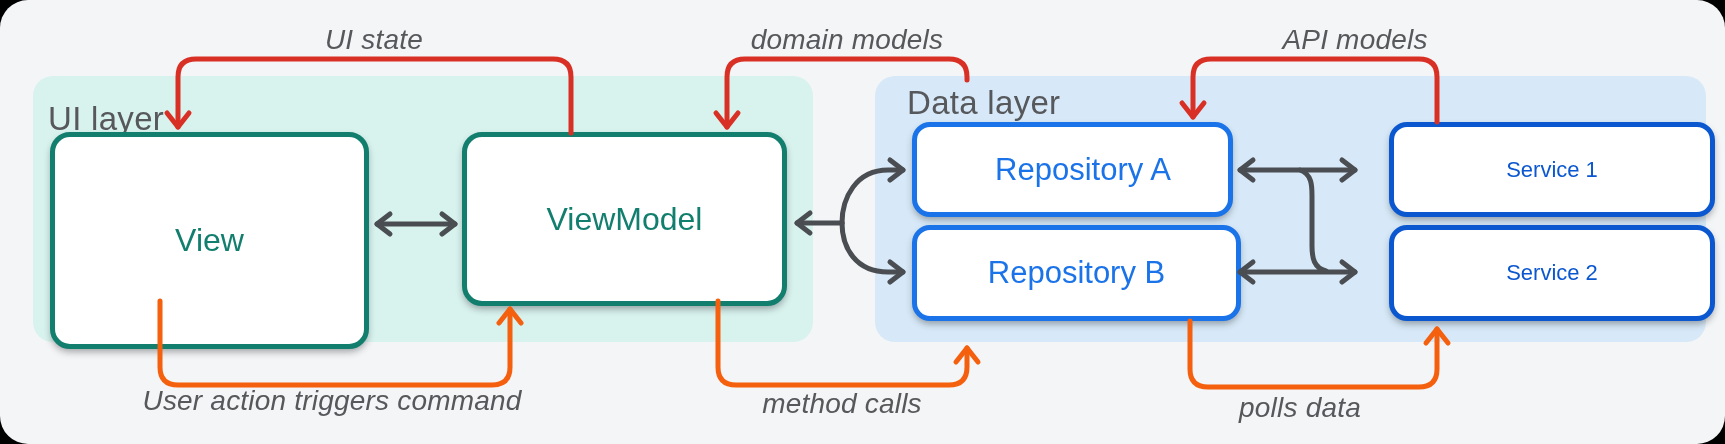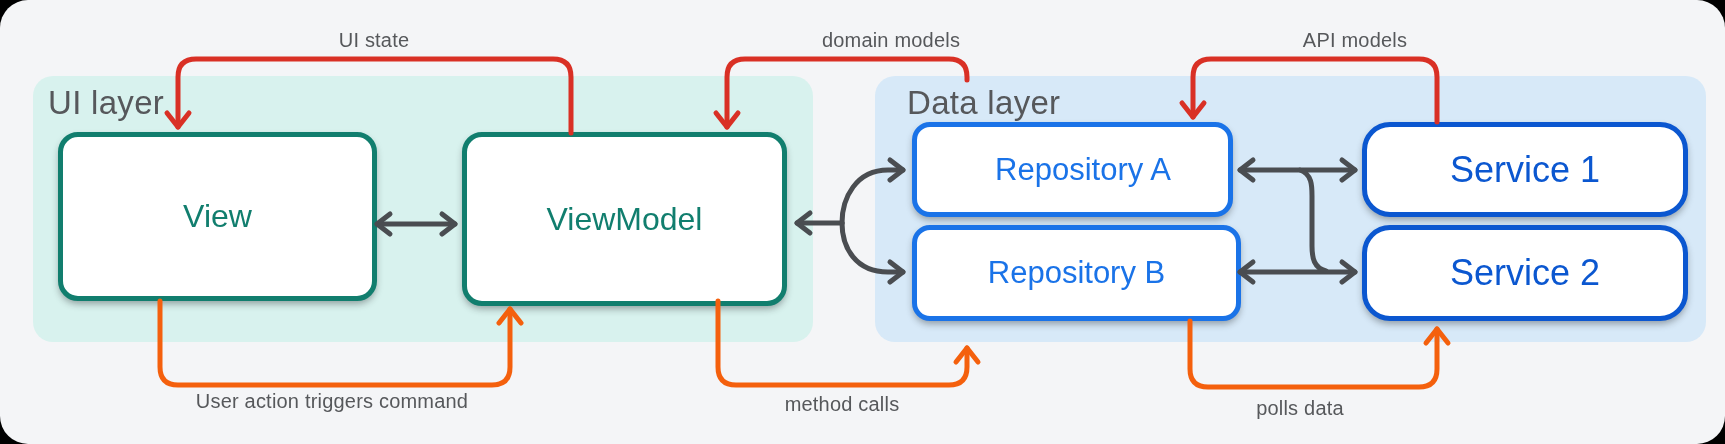--- a/index.html
+++ b/index.html
@@ -11,37 +11,37 @@
   *{margin:0;padding:0;box-sizing:border-box;}
   html,body{width:1725px;height:444px;overflow:hidden;background:var(--page-bg);
     font-family:"Liberation Sans","DejaVu Sans",sans-serif;}
   .canvas{position:relative;width:1725px;height:444px;}
   .card{position:absolute;inset:0;background:var(--card-bg);border-radius:28px;}
   .layer{position:absolute;border-radius:20px;}
   .layer-ui{left:33px;top:76px;width:780px;height:266px;background:var(--ui-layer-bg);}
   .layer-data{left:875px;top:76px;width:831px;height:266px;background:var(--data-layer-bg);}
   .layer-title{position:absolute;font-size:33px;font-weight:400;color:var(--text-gray);
     letter-spacing:.3px;white-space:nowrap;}
-  .layer-ui .layer-title{left:15px;top:8px;}
+  .layer-ui .layer-title{left:15px;top:24px;}
   .layer-data .layer-title{left:32px;top:8px;}
   .node{position:absolute;background:#ffffff;display:flex;align-items:center;justify-content:center;
     font-weight:500;white-space:nowrap;box-shadow:0 4px 7px -1px rgba(32,33,36,.38);}
   .node-teal{border:5px solid var(--teal);border-radius:20px;color:var(--teal);font-size:32px;}
   .node-blue{border:5px solid var(--blue);border-radius:18px;color:var(--blue);font-size:31px;}
-  .node-darkblue{border:5px solid var(--dark-blue);border-radius:28px;color:var(--dark-blue);font-size:36px;}
-  .box-view{left:58px;top:132px;width:319px;height:169px;}
+  .node-darkblue{border:5px solid var(--dark-blue);border-radius:18px;color:var(--dark-blue);font-size:22px;margin-left:27px;}
+  .box-view{left:50px;top:132px;width:319px;height:217px;}
   .box-viewmodel{left:462px;top:132px;width:325px;height:174px;}
   .box-repo-a{left:912px;top:122px;width:321px;height:95px;padding-left:21px;}
   .box-repo-b{left:912px;top:225px;width:329px;height:96px;}
   .box-service-1{left:1362px;top:122px;width:326px;height:95px;}
   .box-service-2{left:1362px;top:225px;width:326px;height:96px;}
-  .flow-label{position:absolute;transform:translate(-50%,-50%);font-size:20px;font-weight:400;
-    color:var(--text-gray);white-space:nowrap;letter-spacing:.2px;}
+  .flow-label{position:absolute;transform:translate(-50%,-50%);font-size:28px;font-weight:400;
+    color:var(--text-gray);white-space:nowrap;letter-spacing:.2px;font-style:italic;}
   .lbl-ui-state{left:374px;top:40px;}
-  .lbl-domain-models{left:847px;top:40px;margin-left:44px;}
+  .lbl-domain-models{left:847px;top:40px;}
   .lbl-api-models{left:1355px;top:40px;}
   .lbl-user-action{left:332px;top:401px;}
   .lbl-method-calls{left:842px;top:404px;}
   .lbl-polls-data{left:1300px;top:408px;}
   svg.wires{position:absolute;inset:0;pointer-events:none;}
   .wire{fill:none;stroke-width:5px;stroke-linecap:round;stroke-linejoin:round;}
   .wire-red{stroke:var(--red);}
   .wire-orange{stroke:var(--orange);}
   .wire-gray{stroke:var(--arrow-gray);}
 </style>

